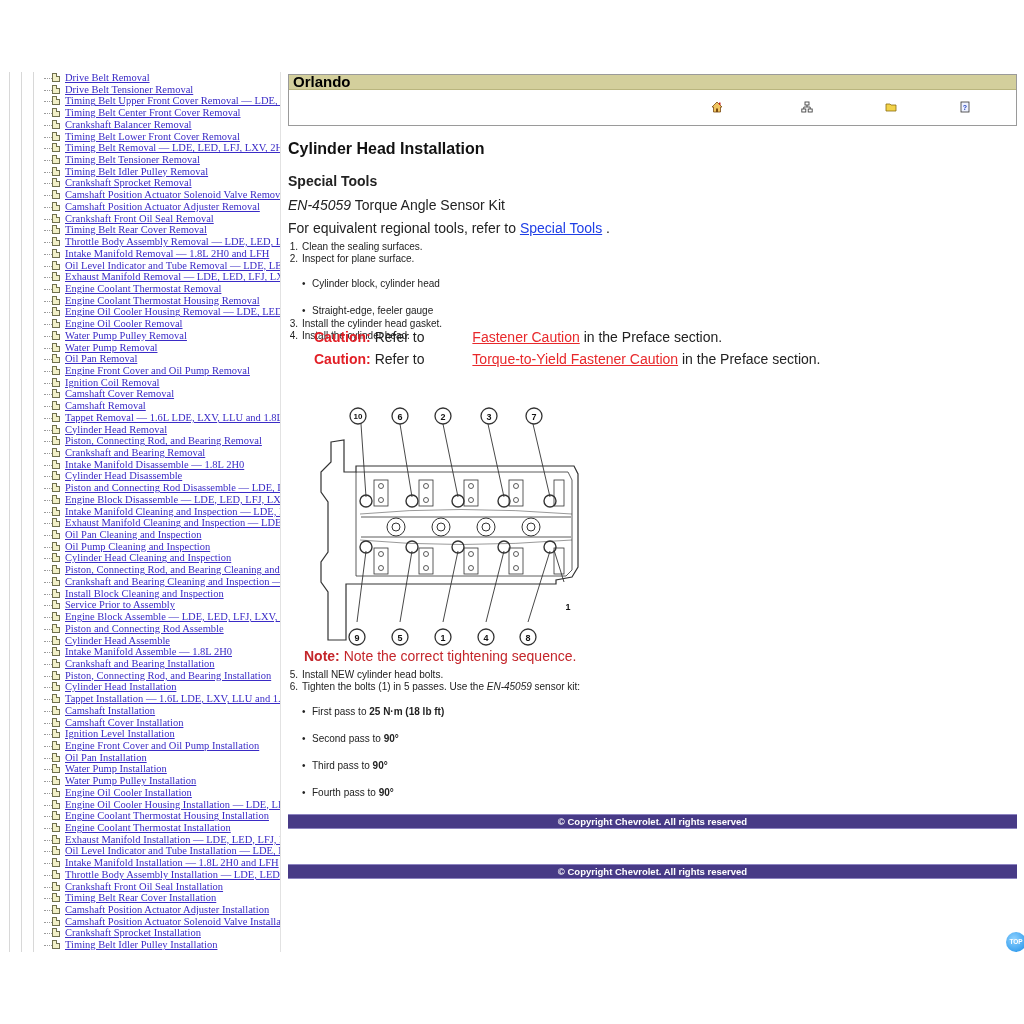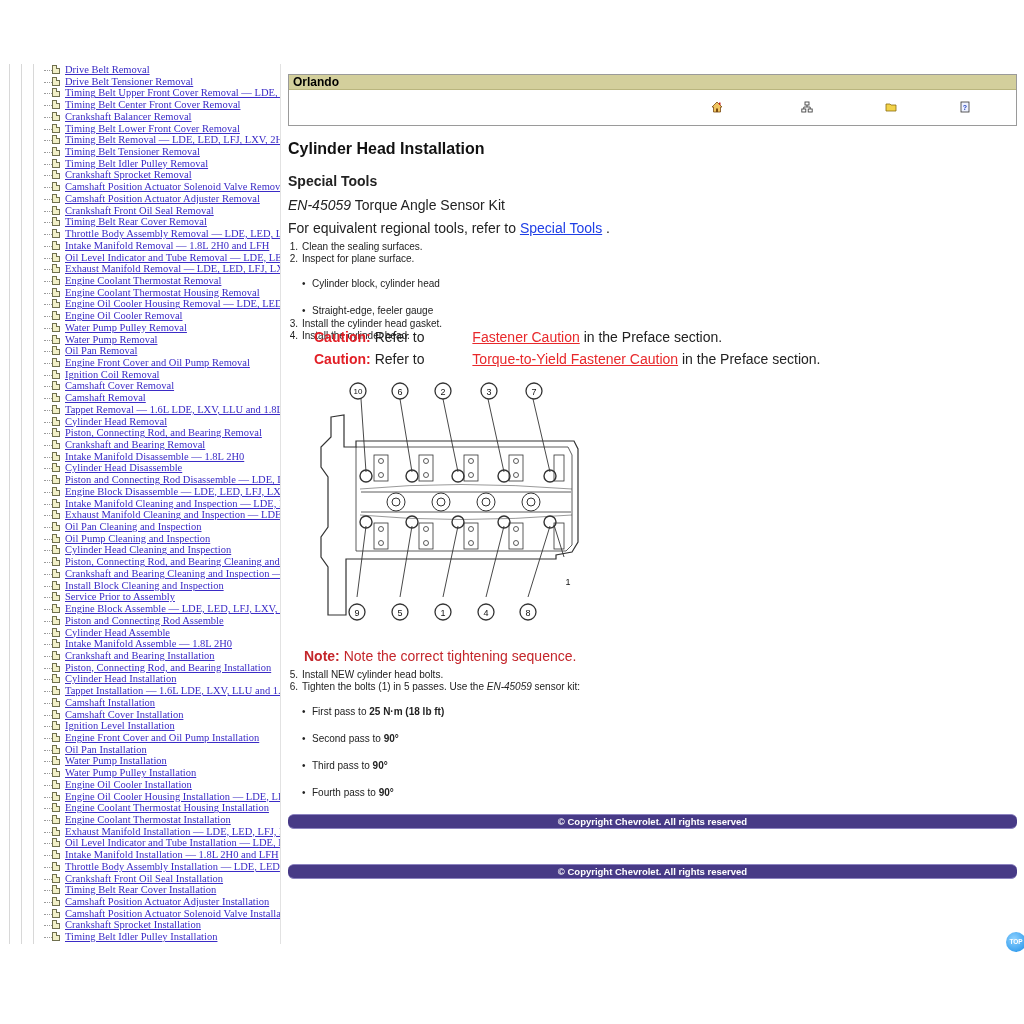--- a/index.html
+++ b/index.html
@@ -1,52 +1,52 @@
 <!DOCTYPE html>
 <html><head>
 <meta charset="utf-8">
 <style>
   html, body { margin: 0; padding: 0; background: #ffffff; }
   body { width: 1024px; height: 1024px; position: relative; overflow: hidden; font-family: "Liberation Sans", sans-serif; }
 
   
-  #tree { position: absolute; left: 0; top: 64px; width: 280px; height: 880px; overflow: hidden; border-right: 1px solid #e2e2e2; }
+  #tree { position: absolute; left: 0; top: 72px; width: 280px; height: 880px; overflow: hidden; border-right: 1px solid #e2e2e2; }
   .vline { position: absolute; top: 0; bottom: 0; width: 1px; background: #d8d8d8; }
   .tree-list { position: absolute; left: 44px; top: 0; margin: 0; padding: 0; list-style: none; }
   .tree-item { height: 11.72px; line-height: 11.72px; white-space: nowrap; position: relative; padding-left: 20px; font-family: "Liberation Serif", serif; font-size: 10.5px; }
   .tree-item::before { content: ""; position: absolute; left: 0; top: 6px; width: 8px; border-top: 1px dotted #9a9a9a; }
   .doc-icon { position: absolute; left: 8px; top: 1px; width: 8px; height: 9px; background: #f2f0c8; border: 1px solid #6f6f4e; box-sizing: border-box; }
   .doc-icon::after { content: ""; position: absolute; right: -1px; top: -1px; width: 3px; height: 3px; background: #fff; border-left: 1px solid #6f6f4e; border-bottom: 1px solid #6f6f4e; }
   .tree-link { color: #3a2bc6; text-decoration: underline; padding-left: 1px; }
 
   
   #main { position: absolute; left: 288px; top: 74px; width: 736px; }
   .hdr { border: 1px solid #9a9a9a; width: 729px; height: 52px; box-sizing: border-box; }
-  .hdr-title { background: #d3cf9c; height: 14px; line-height: 14px; font-size: 12px; font-weight: bold; padding-left: 4px; color: #000; border-bottom: 1px solid #b9b57e; }
+  .hdr-title { background: #d3cf9c; height: 14px; line-height: 14px; font-size: 15px; font-weight: bold; padding-left: 4px; color: #000; border-bottom: 1px solid #b9b57e; }
   .hdr-icons { position: relative; height: 36px; }
   .hicon { position: absolute; top: 9px; width: 12px; height: 12px; cursor: pointer; }
 
   h1 { position: absolute; left: 0; top: 66px; margin: 0; font-size: 16px; font-weight: bold; color: #111; }
   .p { position: absolute; left: 0; font-size: 14px; color: #222; white-space: nowrap; }
   .bold { font-weight: bold; }
   .ital { font-style: italic; }
   a.blue { color: #1f3ee6; text-decoration: underline; }
   a.red { color: #e8282b; text-decoration: underline; margin-left: 44px; }
   .red-b { color: #e21f26; font-weight: bold; }
   .note-r { color: #c4262b; }
 
   .ol { position: absolute; left: 14px; font-size: 10px; color: #222; }
   .ol .row { position: relative; height: 11.5px; line-height: 11.5px; white-space: nowrap; }
   .ol .num { position: absolute; left: -14px; width: 10px; text-align: right; }
   .ol .bul { position: relative; padding-left: 10px; height: 15px; line-height: 15px; white-space: nowrap; margin-top: 12px; }
   .ol .bul::before { content: "•"; position: absolute; left: 0; }
 
-  .diagram { position: absolute; left: 28px; top: 303px; width: 270px; height: 250px; }
-
-  .footer { position: absolute; left: 0; width: 729px; height: 13px; line-height: 13px; background: #473a86; color: #fff; font-size: 9.5px; font-weight: bold; text-align: center; border-top: 1px solid #8c83c0; border-bottom: 1px solid #8c83c0; border-radius: 6px; }
+  .diagram { position: absolute; left: 28px; top: 328px; width: 270px; height: 250px; font-weight: bold; }
+
+  .footer { position: absolute; left: 0; width: 729px; height: 13px; line-height: 13px; background: #473a86; color: #fff; font-size: 9.5px; font-weight: bold; text-align: center; border-top: 1px solid #8c83c0; border-bottom: 1px solid #8c83c0; }
 
   #topbtn { position: absolute; left: 1006px; top: 932px; width: 20px; height: 20px; border-radius: 50%; background: radial-gradient(circle at 40% 35%, #8fd2ff, #1a8ee8); color: #fff; font-size: 6.5px; font-weight: bold; text-align: center; line-height: 20px; cursor: pointer; }
 </style>
 </head>
 <body>
 
 <div id="tree">
   <div class="vline" style="left:9px"></div>
   <div class="vline" style="left:21px"></div>
   <div class="vline" style="left:33px"></div>

